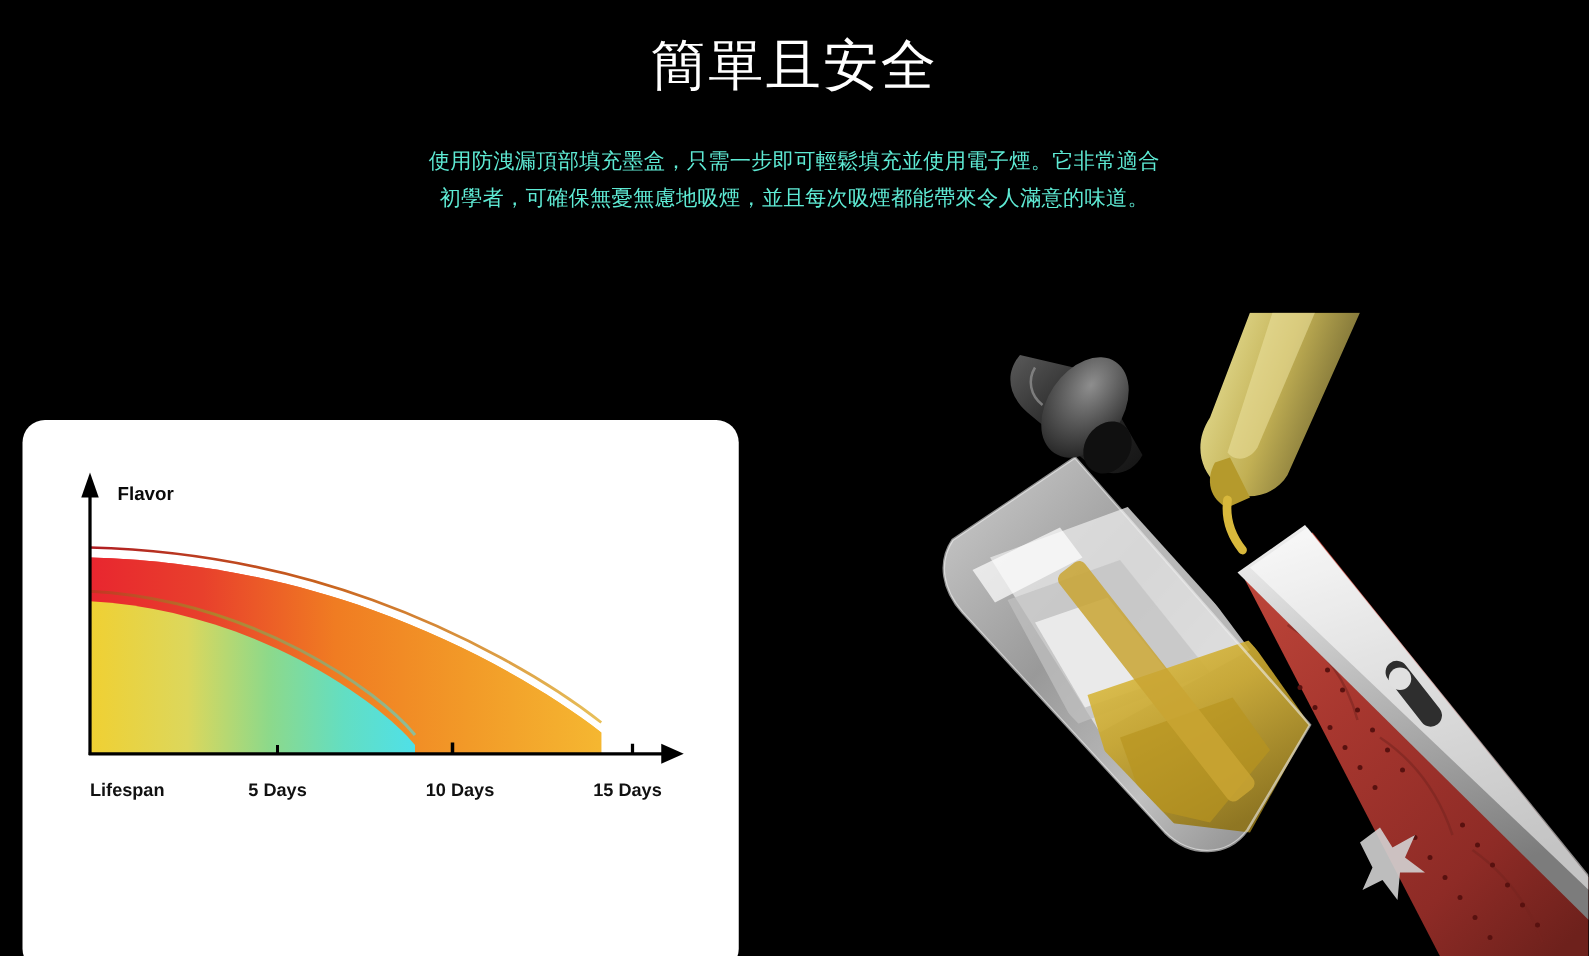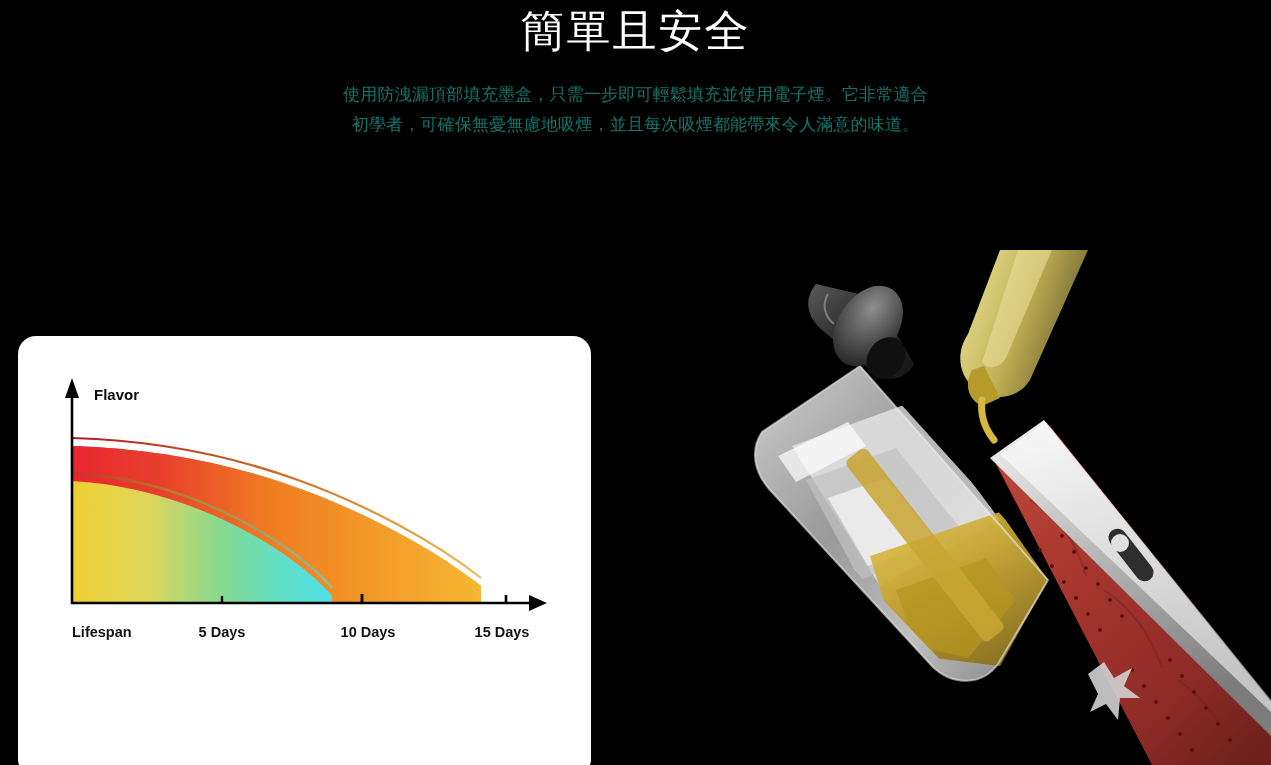--- a/index.html
+++ b/index.html
@@ -20,34 +20,35 @@
   
   .header {
     position: absolute;
     left: 0;
     top: 0;
     width: 1271px;
     text-align: center;
   }
   .page-title {
     margin: 0;
+    padding-top: 22px;
     font-size: 44px;
     line-height: 62px;
     font-weight: 400;
     letter-spacing: 2px;
     color: #ffffff;
   }
   .page-subtitle {
-    margin: 0 auto;
+    margin: 12px auto;
     padding-top: 18px;
     width: 600px;
     font-size: 17px;
     line-height: 30px;
     font-weight: 400;
-    color: #0f766e;
+    color: #5eead4;
     letter-spacing: 0.2px;
   }
 
   
   .chart-card {
     position: absolute;
     left: 18px;
     top: 336px;
     width: 573px;
     height: 441px;

